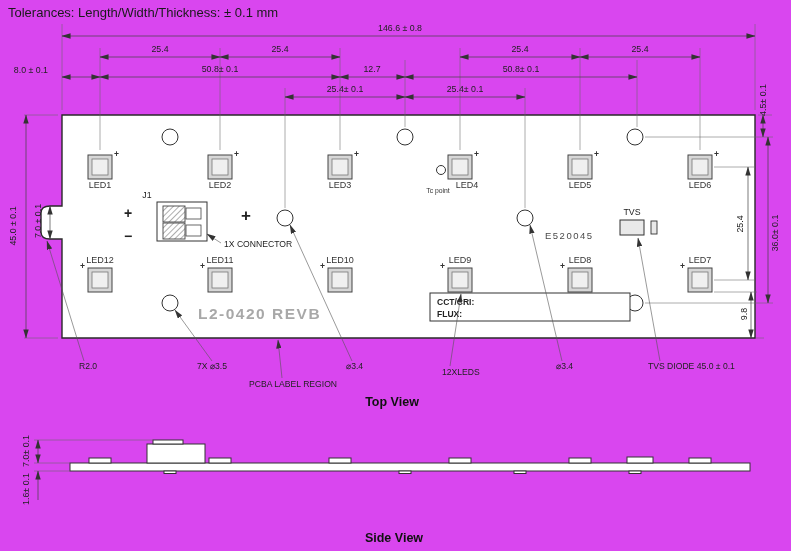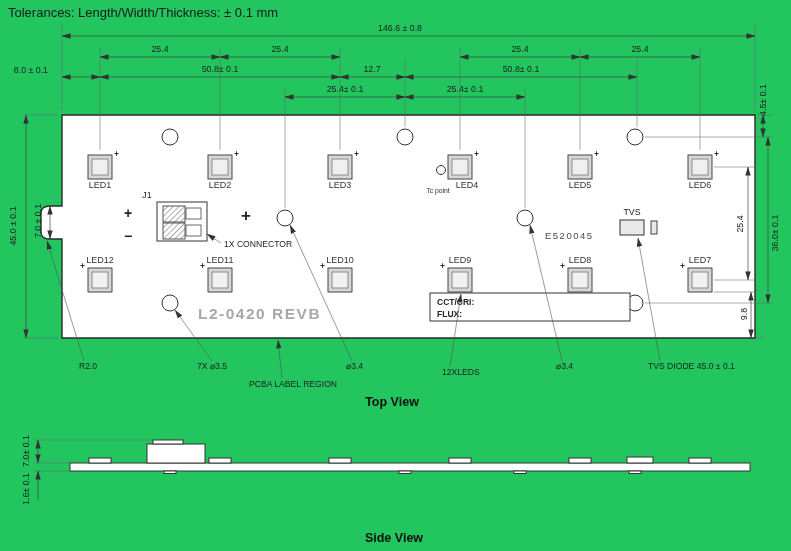--- a/index.html
+++ b/index.html
@@ -1,16 +1,16 @@
 <!DOCTYPE html>
 <html><head>
 <meta charset="utf-8">
 <style>
   html,body{margin:0;padding:0;background:#fff;}
-  .page{width:791px;height:551px;position:relative;background:#22c55e;text-decoration:underline;}
+  .page{width:791px;height:551px;position:relative;background:#d946ef;text-decoration:underline;}
   svg text{font-family:"Liberation Sans",sans-serif;fill:#1a1a1a;}
   .note{font-size:13px;}
   .dtxt{font-size:8.8px;fill:#222;}
   .ctxt{font-size:8.6px;fill:#222;}
   .lbl{font-size:9px;fill:#333;}
   .tiny{font-size:6.8px;fill:#333;}
   .plus{font-size:8.5px;font-weight:bold;fill:#333;}
   .bigsym{font-size:14px;font-weight:bold;fill:#222;}
   .bigsym2{font-size:17px;font-weight:bold;fill:#222;}
   .ref{font-size:8.8px;fill:#222;}

